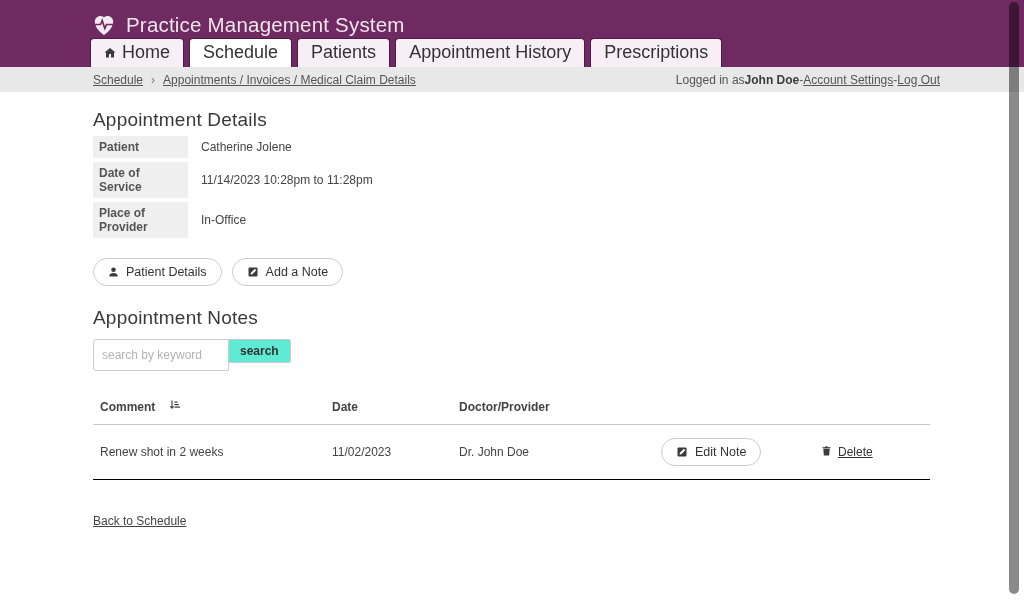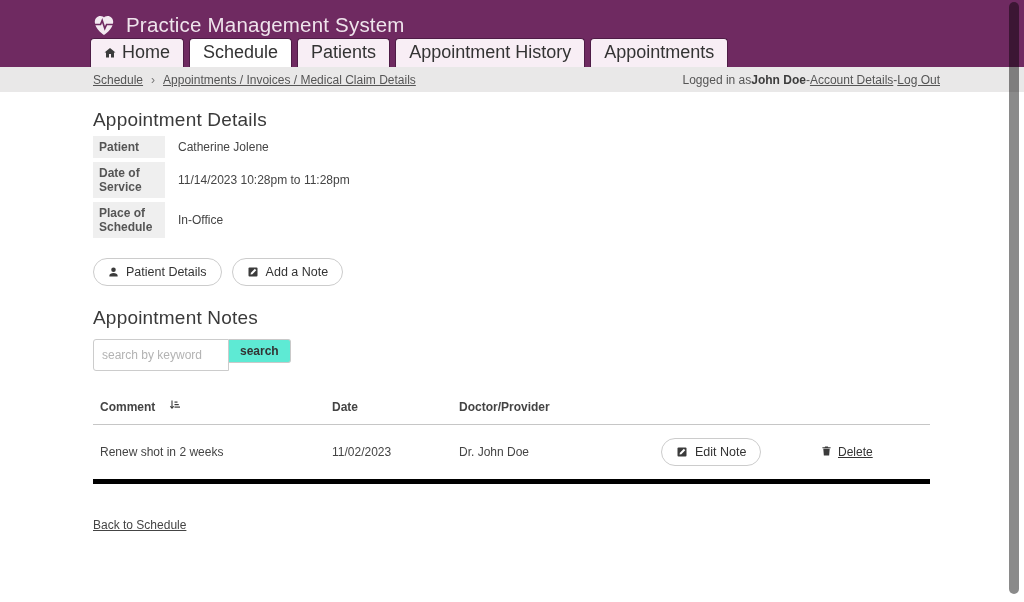--- a/index.html
+++ b/index.html
@@ -25,21 +25,21 @@
   .crumbs { display:flex; align-items:center; gap:8px; }
   .crumbs a, .link { color:#555; text-decoration:underline; cursor:pointer; }
   .crumb-sep { color:#777; font-size:12px; }
   .session { display:flex; align-items:center; color:#555; }
   .session b { color:#3d3d3d; }
   
   .main { padding:17px 94px 0 93px; }
   h1 { font-size:19px; font-weight:400; color:#3a3a3a; letter-spacing:.2px; }
   .fields { margin-top:5px; }
   .frow { display:flex; align-items:center; margin-top:4px; }
-  .flabel { width:72px; background:#efefef; padding:4px 6px; font-size:12px; font-weight:700; color:#555; }
+  .flabel { width:95px; background:#efefef; padding:4px 6px; font-size:12px; font-weight:700; color:#555; }
   .fvalue { margin-left:13px; font-size:12px; color:#444; }
   .btnrow { margin-top:20px; display:flex; gap:10px; }
   .pill { display:inline-flex; align-items:center; gap:7px; background:#fff; border:1px solid #ccc;
           border-radius:16px; padding:6px 14px; font-size:12.5px; color:#333; cursor:pointer;
           font-family:inherit; }
   .pill svg { display:block; }
   h2 { font-size:19px; font-weight:400; color:#3a3a3a; margin-top:21px; letter-spacing:.2px; }
   .searchrow { margin-top:10px; display:flex; align-items:stretch; }
   .searchrow input { width:136px; height:32px; border:1px solid #ccc; border-radius:3px 0 0 3px;
           padding:0 8px; font-size:12px; color:#333; font-family:inherit; outline:none; }
@@ -47,21 +47,21 @@
   .searchbtn { height:24px; background:#5eead4; border:1px solid #c9c9c9; border-left:none;
           border-radius:0 3px 3px 0; padding:0 11px; font-size:12px; font-weight:600; color:#333;
           cursor:pointer; font-family:inherit; }
   
   .table { margin-top:22px; width:837px; }
   .trow { display:grid; grid-template-columns:232px 127px 196px 150px 1fr; align-items:center;
           padding-left:7px; }
   .thead { padding-top:6px; padding-bottom:10px; border-bottom:1px solid #c6c6c6;
            font-size:12px; font-weight:700; color:#444; }
   .th { display:flex; align-items:center; gap:13px; }
-  .tdata { padding-top:13px; padding-bottom:13px; border-bottom:5px solid #000000;
+  .tdata { padding-top:13px; padding-bottom:13px; border-bottom:1px solid #000000;
            font-size:12px; color:#444; }
   .editcell { justify-self:start; margin-left:6px; }
   .delcell { justify-self:start; margin-left:16px; }
   .dellink { display:inline-flex; align-items:center; gap:6px; color:#333; cursor:pointer; font-size:12px; }
   .dellink span { text-decoration:underline; }
   .backlink { display:inline-block; margin-top:34px; margin-left:93px; font-size:12px;
               color:#444; text-decoration:underline; cursor:pointer; }
   
   .scrollbar { position:absolute; top:2px; right:5px; width:10px; height:592px;
                border-radius:5px; background:rgba(0,0,0,0.46); }
@@ -94,57 +94,57 @@
     <div class="tab active">
       <span>Schedule</span>
     </div>
     <div class="tab">
       <span>Patients</span>
     </div>
     <div class="tab">
       <span>Appointment History</span>
     </div>
     <div class="tab">
-      <span>Appointments</span>
+      <span>Prescriptions</span>
     </div>
   </div>
 </div>
 
 
 <div class="crumbbar">
   <div class="crumbs">
     <a>Schedule</a>
     <span class="crumb-sep">›</span>
     <a>Appointments / Invoices / Medical Claim Details</a>
   </div>
   <div class="session">
     <span>Logged in as</span>
     <b>John Doe</b>
     <span>-</span>
-    <a class="link">Account Details</a>
+    <a class="link">Account Settings</a>
     <span>-</span>
     <a class="link">Log Out</a>
   </div>
 </div>
 
 
 <div class="main">
   <h1>Appointment Details</h1>
 
   <div class="fields">
     <div class="frow">
       <div class="flabel">Patient</div>
       <div class="fvalue">Catherine Jolene</div>
     </div>
     <div class="frow">
       <div class="flabel">Date of Service</div>
       <div class="fvalue">11/14/2023 10:28pm to 11:28pm</div>
     </div>
     <div class="frow">
-      <div class="flabel">Place of Schedule</div>
+      <div class="flabel">Place of Provider</div>
       <div class="fvalue">In-Office</div>
     </div>
   </div>
 
   <div class="btnrow">
     <button class="pill">
       <span>
         <svg width="11" height="12" viewBox="0 0 24 24">
             <path fill="#3b3b3b" d="M12 12a5 5 0 1 0-5-5 5 5 0 0 0 5 5zm0 2c-4.7 0-9 2.4-9 5.9V22h18v-2.1c0-3.5-4.3-5.9-9-5.9z"></path>
           </svg>

